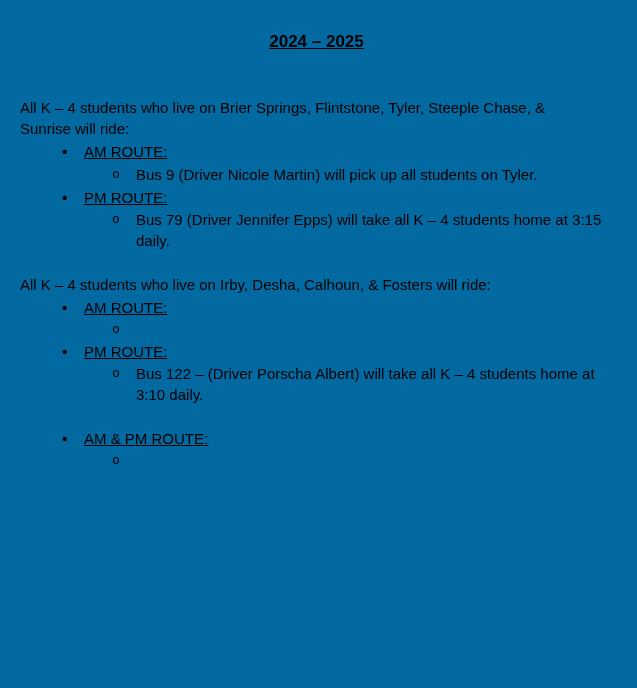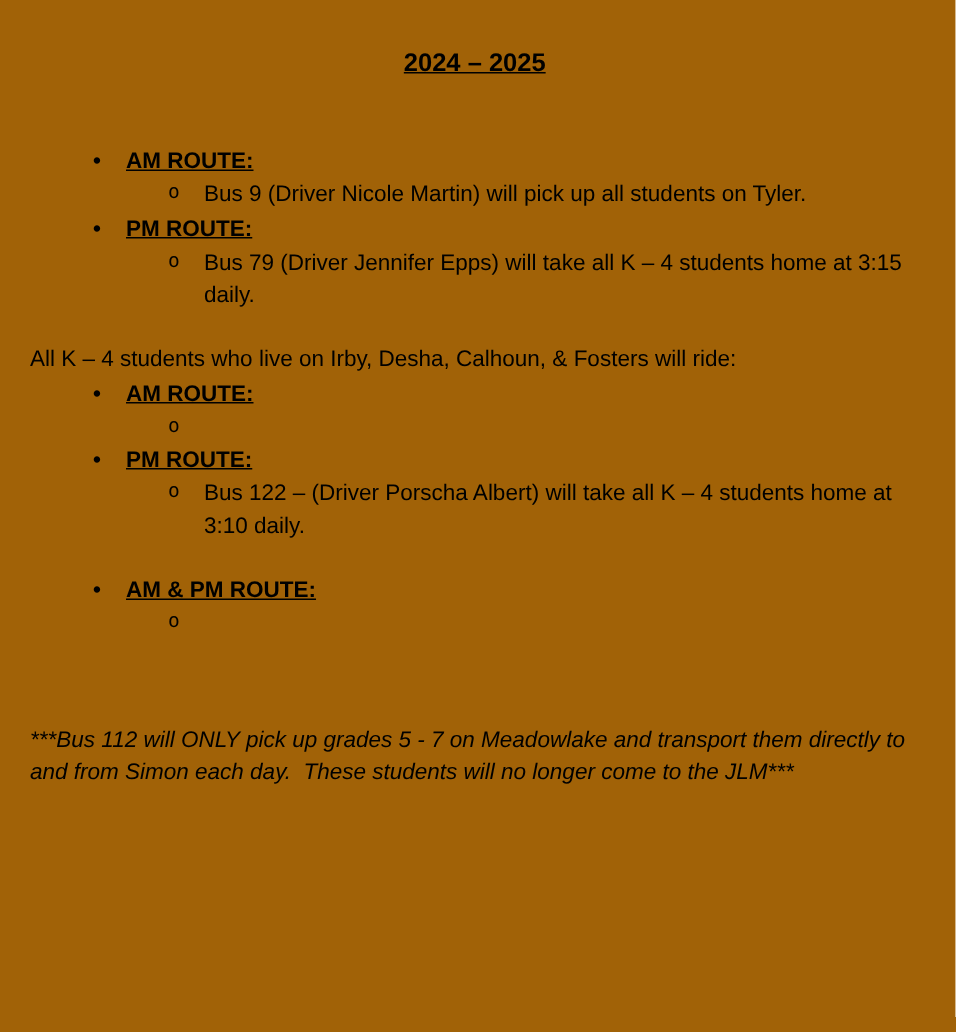--- a/index.html
+++ b/index.html
@@ -8,21 +8,21 @@
     background: #ffffff;
     color: #000000;
     font-family: "Liberation Sans", sans-serif;
   }
   .page {
     width: 637px;
     height: 688px;
     box-sizing: border-box;
     padding: 30px 24px 0 20px;
     overflow: hidden;
-    background: #a16207;
+    background: #0369a1;
   }
   .title-block {
     text-align: center;
     font-weight: bold;
     font-size: 17px;
     line-height: 1.45;
     margin-bottom: 42px;
   }
   .title-block .u {
     text-decoration: underline;
@@ -42,21 +42,21 @@
     display: flex;
     padding-left: 42px;
     margin-top: 2px;
   }
   .route-bullet {
     width: 22px;
     flex: 0 0 22px;
     font-weight: bold;
   }
   .route-label {
-    font-weight: bold;
+    font-weight: normal;
     text-decoration: underline;
   }
   .detail-line {
     display: flex;
     padding-left: 92px;
     margin-top: 1px;
   }
   .detail-bullet {
     width: 24px;
     flex: 0 0 24px;
@@ -85,20 +85,21 @@
 
   <div class="title-block">
     <div>
       <span class="u">2024 – 2025</span>
     </div>
   </div>
 
   <div class="body-text">
 
     <div class="section">
+      <p class="intro">All K – 4 students who live on Brier Springs, Flintstone, Tyler, Steeple Chase, &amp; Sunrise will ride:</p>
 
       <div class="route-line">
         <span class="route-bullet">•</span>
         <span class="route-label">AM ROUTE:</span>
       </div>
       <div class="detail-line">
         <span class="detail-bullet">o</span>
         <span class="detail-text">Bus 9 (Driver Nicole Martin) will pick up all students on Tyler.</span>
       </div>
 
@@ -137,16 +138,15 @@
 
       <div class="route-line">
         <span class="route-bullet">•</span>
         <span class="route-label">AM &amp; PM ROUTE:</span>
       </div>
       <div class="detail-line">
         <span class="detail-bullet">o</span>
       </div>
     </div>
 
-    <p class="footnote">***Bus 112 will ONLY pick up grades 5 - 7 on Meadowlake and transport them directly to and from Simon each day.  These students will no longer come to the JLM***</p>
 
   </div>
 </div>
 
 </body></html>

